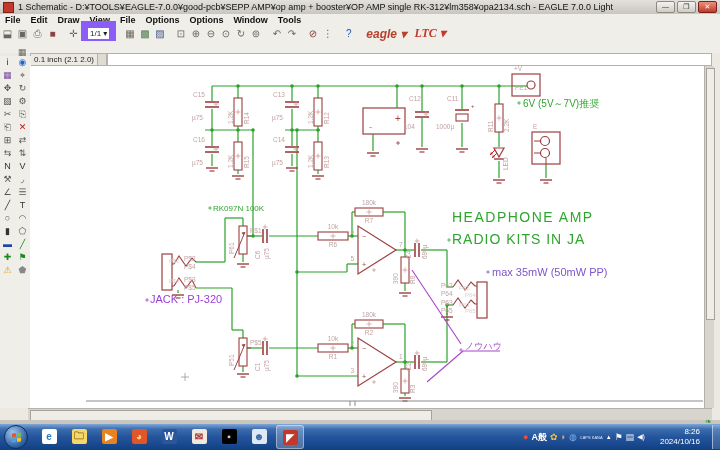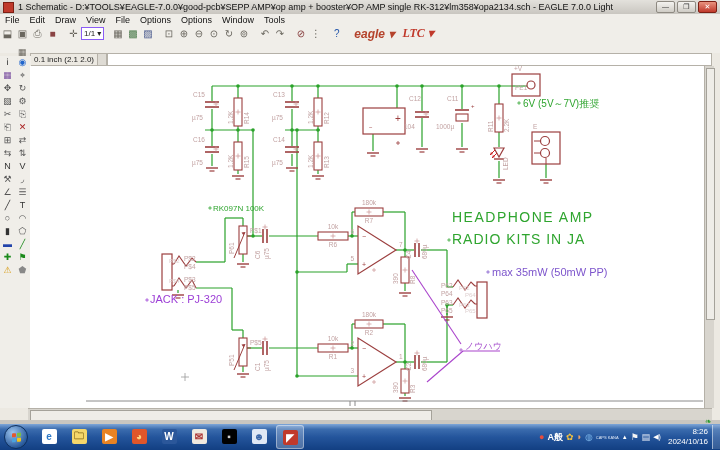--- a/index.html
+++ b/index.html
@@ -9,27 +9,27 @@
   #titlebar{position:absolute;left:0;top:0;width:720px;height:14px;
     background:linear-gradient(#e3e1dc,#c9c6c0);border-bottom:1px solid #a8a49c;
     display:flex;align-items:center;font-size:9px;color:#111;}
   #titlebar .appico{width:9px;height:9px;margin:0 4px 0 3px;background:#c0392b;border:1px solid #7d1f14;}
   #titlebar .ttl{flex:1;white-space:nowrap;overflow:hidden;}
   .winbtns{display:flex;gap:2px;margin-right:3px;}
   .winbtn{width:17px;height:10px;font-size:7px;line-height:9px;text-align:center;
     background:linear-gradient(#f4f3f0,#cfccc5);border:1px solid #8e8a82;color:#333;border-radius:2px;}
   .winbtn.close{background:linear-gradient(#e8937f,#c0392b);color:#fff;border-color:#7d1f14;}
   #menubar{position:absolute;left:0;top:14px;width:720px;height:12px;background:#f0eee9;
-    border-bottom:1px solid #d0cdc6;display:flex;align-items:center;font-size:9px;color:#111;}
+    border-bottom:1px solid #d0cdc6;display:flex;align-items:center;font-size:9px;color:#111;font-weight:bold;}
   #menubar .mi{padding:0 5px;}
   #toolbar1{position:absolute;left:0;top:26px;width:720px;height:15px;background:#f0eee9;
     border-bottom:1px solid #dcd9d2;display:flex;align-items:center;font-size:10px;color:#555;}
   .tbico{min-width:13px;height:13px;line-height:13px;text-align:center;margin:0 1px;}
   .tbsep{width:6px;height:13px;}
-  .tbdrop{font-size:8px;border:1px solid #8b5cf6;background:#fff;padding:0 2px;height:11px;line-height:11px;color:#222;}
+  .tbdrop{font-size:8px;border:7px solid #8b5cf6;background:#fff;padding:0 2px;height:11px;line-height:11px;color:#222;}
   .logotxt{font-size:12px;font-style:italic;font-weight:bold;}
   #toolbar2{position:absolute;left:0;top:41px;width:720px;height:12px;background:#f0eee9;}
   #toolbar2 .tbico{margin-left:18px;font-size:9px;}
   #cmdrow{position:absolute;left:30px;top:53px;width:682px;height:13px;background:#ece9e2;
     display:flex;align-items:center;font-size:8px;color:#222;}
   #gridreadout{border:1px solid #b5b1a8;border-right:none;background:#ece9e2;height:11px;line-height:11px;padding:0 3px;white-space:nowrap;}
   #cmdminibtn{width:8px;height:11px;border:1px solid #b5b1a8;background:#dedbd4;}
   #cmdinput{flex:1;height:11px;border:1px solid #b5b1a8;background:#fff;font-family:"Liberation Mono",monospace;
     font-size:8px;padding:0 2px;color:#000;outline:none;}
   
@@ -51,21 +51,21 @@
   #startorb{width:22px;height:22px;border-radius:50%;margin:0 6px 0 4px;
     background:radial-gradient(circle at 35% 30%,#9cc4ee,#2c5d9e 70%,#123a6e);
     border:1px solid #0d2f5e;display:flex;align-items:center;justify-content:center;}
   .orbflag{width:9px;height:9px;display:grid;grid-template-columns:4px 4px;gap:1px;transform:skewY(-6deg);}
   .orbflag span{width:4px;height:4px;border-radius:1px;}
   .tkapp{width:26px;height:22px;margin:0 2px;border-radius:3px;display:flex;align-items:center;justify-content:center;font-size:12px;}
   .tkapp.active{background:rgba(255,255,255,.25);border:1px solid rgba(255,255,255,.4);}
   .glyphbox{width:15px;height:15px;display:flex;align-items:center;justify-content:center;border-radius:2px;font-size:10px;font-weight:bold;}
   #tray{margin-left:auto;display:flex;align-items:center;gap:3px;font-size:8px;}
   #tray .tico{font-size:9px;line-height:10px;}
-  #clock{text-align:right;line-height:10px;font-size:8px;margin:0 4px;white-space:nowrap;}
+  #clock{text-align:right;line-height:10px;font-size:8px;margin:0 12px;white-space:nowrap;}
   #showdesk{width:7px;height:24px;background:rgba(255,255,255,.15);border-left:1px solid rgba(255,255,255,.5);}
 </style>
 </head>
 <body>
 
 <div id="screen">
   <div id="titlebar">
     <span class="appico"></span>
     <span class="ttl">1 Schematic - D:¥TOOLS¥EAGLE-7.0.0¥good-pcb¥SEPP AMP¥op amp + booster¥OP AMP single   RK-312¥lm358¥opa2134.sch - EAGLE 7.0.0 Light</span>
     <span class="winbtns">

